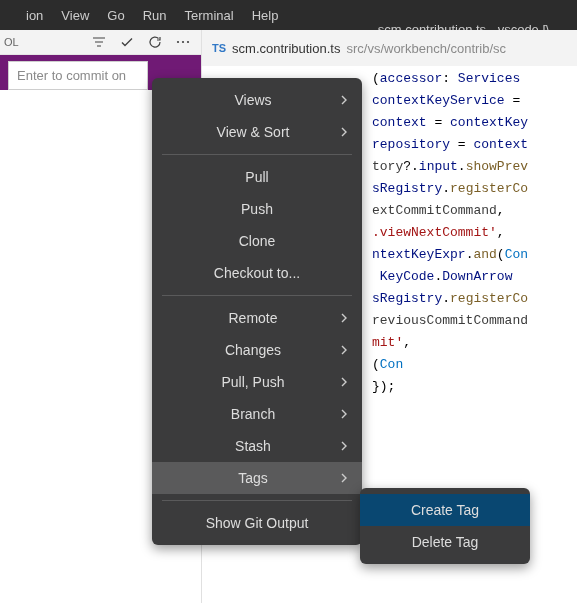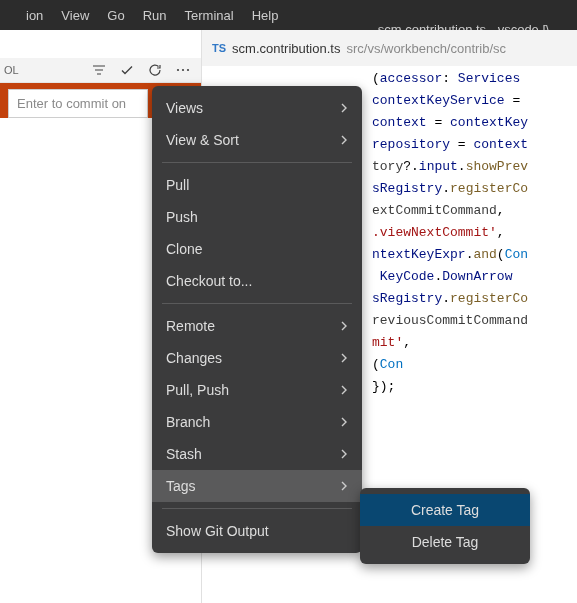--- a/index.html
+++ b/index.html
@@ -42,37 +42,36 @@
   }
 
   
   .scm-toolbar {
     background: #f3f3f3;
     height: 20px;
     display: flex;
     align-items: center;
     padding: 12px 4px;
     border-bottom: 1px solid #e5e5e5;
-    margin-top: 28px;
   }
   .scm-toolbar .icon-btn {
     width: 24px;
     height: 24px;
     display: flex;
     align-items: center;
     justify-content: center;
     margin: 0 2px;
     color: #424242;
   }
   .filler { flex: 1; }
 
   
   .commit-input-wrap {
     padding: 6px 8px 0 8px;
-    background: #c2410c;
+    background: #701a75;
   }
   .commit-input {
     width: 140px;
     border: 1px solid #cecece;
     padding: 6px 8px;
     font-family: inherit;
     font-size: 13px;
     color: #8a8a8a;
     background: #fff;
     overflow: hidden;
@@ -327,21 +326,21 @@
           <div class="gutter">268</div>
           <div class="code" style="padding-left: 110px;"><span class="tok-punc">});</span></div>
         </div>
         <div class="code-line">
           <div class="gutter">269</div>
           <div class="code" style="padding-left: 110px;"></div>
         </div>
       </div>
   </div>
 
-  <div class="context-menu" id="main-menu" style="left:152px; top:56px;">
+  <div class="context-menu" id="main-menu" style="left:152px; top:48px;text-align:center;">
       <div class="menu-row">
         <span class="label">Views</span>
         <span class="chev">
           <svg width="8" height="10" viewBox="0 0 8 10" fill="none" stroke="currentColor" stroke-width="1.4">
             <path d="M2 1l4 4-4 4"></path>
           </svg>
         </span>
       </div>
       <div class="menu-row">
         <span class="label">View &amp; Sort</span>

